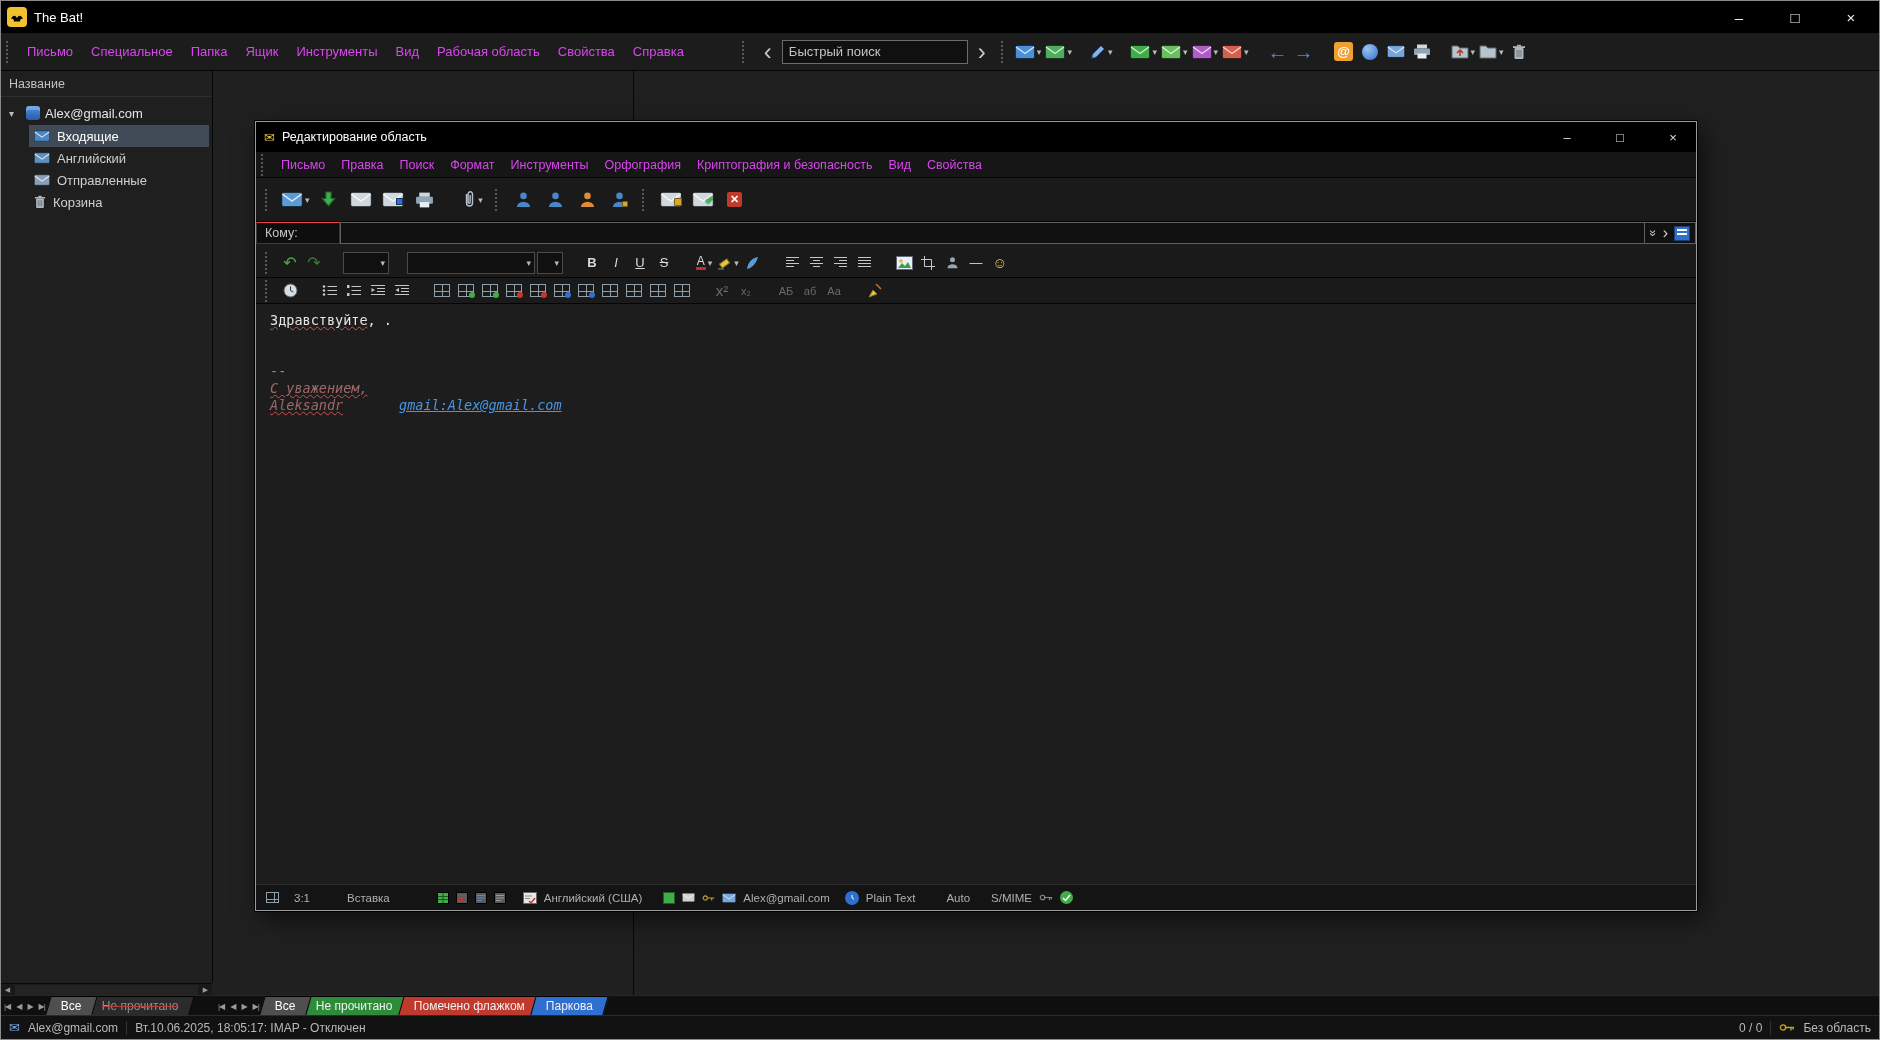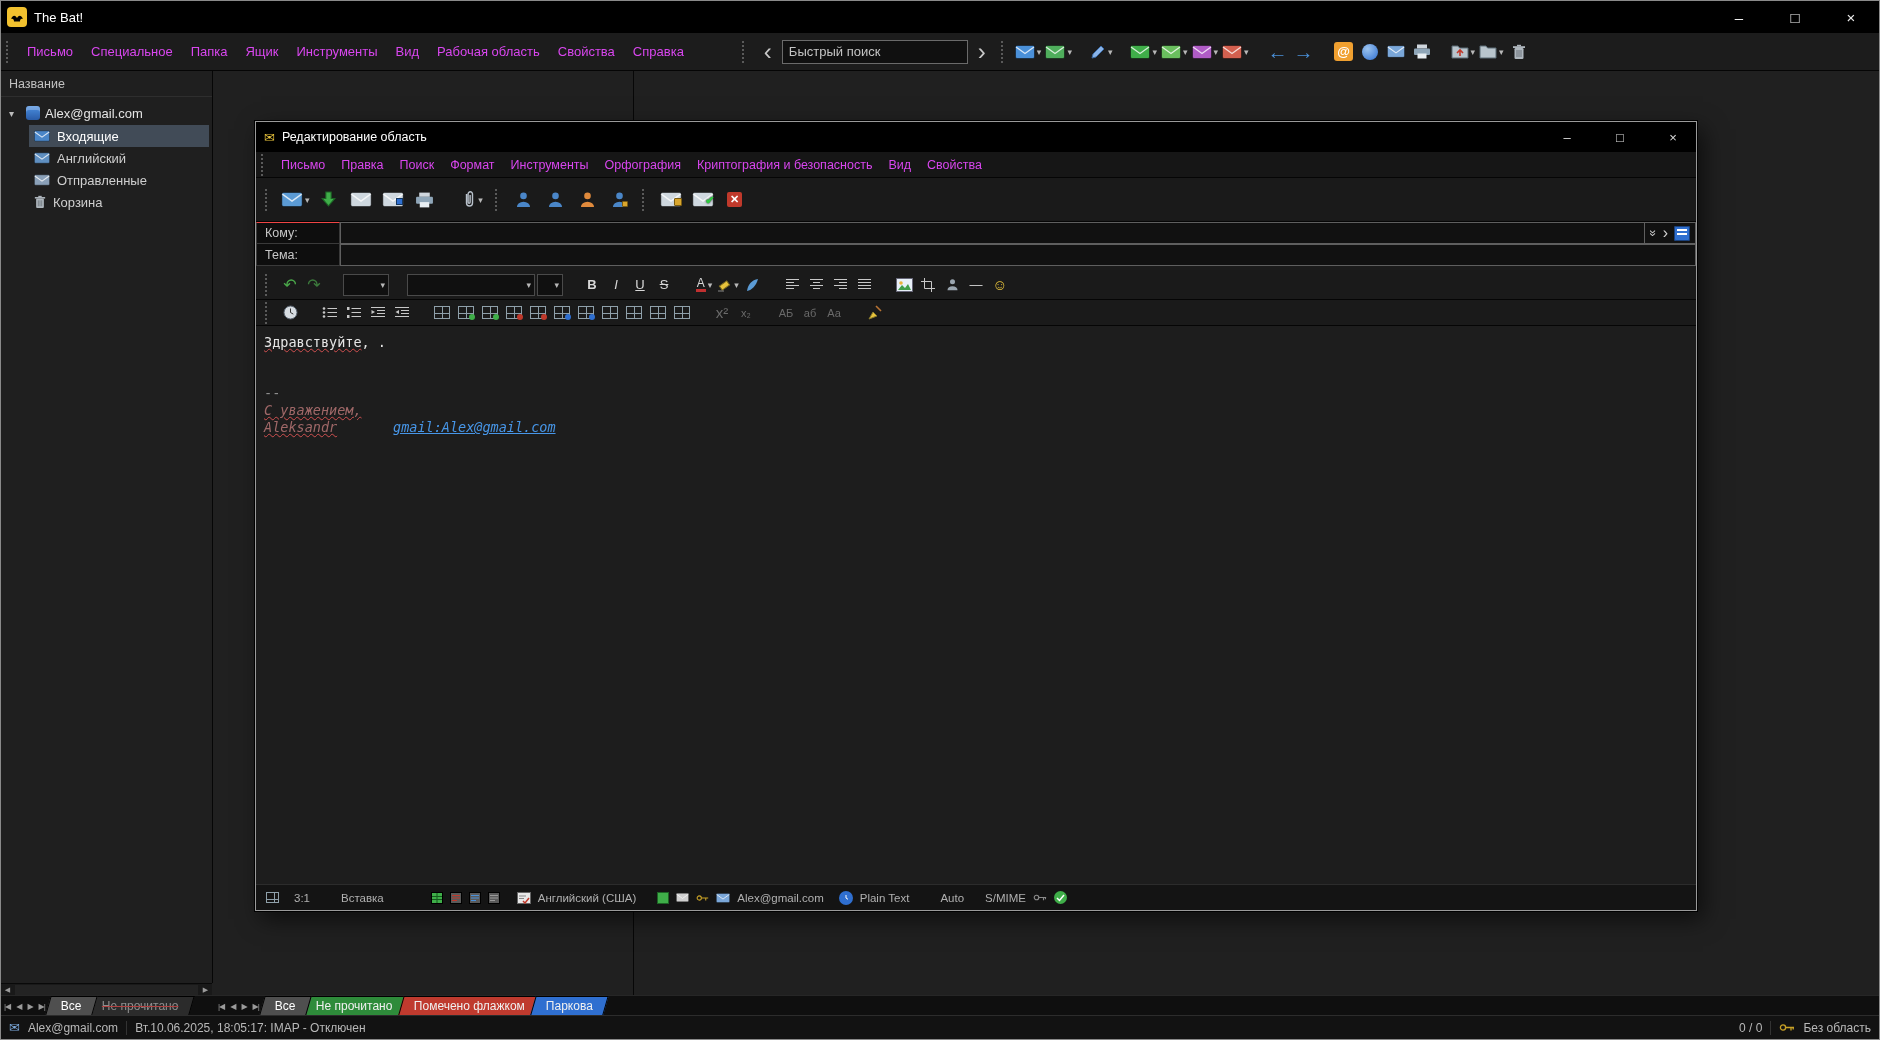--- a/index.html
+++ b/index.html
@@ -81,21 +81,21 @@
 .fbtn.gray{color:#6a6a6a}
 .dropbox{height:22px;background:#101010;border:1px solid #4a4a4a;display:flex;align-items:center;justify-content:flex-end;padding:0 3px}
 .fc{border-bottom:3px solid #c03030;line-height:1;font-size:12px;padding:0 1px}
 .tbl{width:16px;height:13px;border:1px solid #8fa0aa;position:relative;background:linear-gradient(#8fa0aa,#8fa0aa) 7px 0/1px 100% no-repeat,linear-gradient(#8fa0aa,#8fa0aa) 0 6px/100% 1px no-repeat}
 .tbl::after{content:"";position:absolute;right:-2px;bottom:-2px;width:6px;height:6px;border-radius:50%;background:var(--d,transparent)}
 .msq{width:12px;height:12px;border:1px solid #000}
 .savesq{position:absolute;right:1px;bottom:2px;width:7px;height:7px;background:#2f6fd0;border:1px solid #14365e}
 .locksq{position:absolute;right:0;bottom:1px;width:8px;height:8px;background:#d9a62e;border:1px solid #7a5c12;border-radius:1px}
 .okmark{position:absolute;right:-1px;bottom:0;color:#2ecc40;font-size:11px;font-weight:bold;text-shadow:0 0 2px #000}
 .exitbox{width:15px;height:15px;background:#c0392b;border-radius:2px;color:#fff;font-size:11px;font-weight:bold;display:flex;align-items:center;justify-content:center}
-.cbody{flex:1;background:#1d1d1d;font-family:"DejaVu Sans Mono",monospace;font-size:13.5px;color:#e6e6e6;padding:8px 0 0 8px;overflow:hidden}
+.cbody{flex:1;background:#1d1d1d;font-family:"DejaVu Sans Mono",monospace;font-size:13.5px;color:#e6e6e6;padding:8px 0 0 14px;overflow:hidden}
 .cbody .line{line-height:17px}
 .misspell{text-decoration:underline wavy #d05050 1px}
 .sigsep{margin-top:34px;color:#8d8d8d}
 .sig{color:#a06868;font-style:italic}
 .sig2w{display:inline-block;width:129px}
 .maillink{color:#4796e8;font-style:italic;text-decoration:underline}
 .cstatus{height:26px;background:#141414;border-top:1px solid #2c2c2c;display:flex;align-items:center;font-size:11.5px;color:#b0b0b0;padding:0 10px;gap:7px;flex:0 0 auto}
 .greensq{width:12px;height:12px;background:#3fae49;border:1px solid #1d6325}
 .bluclk{width:14px;height:14px;border-radius:50%;background:#2f6fd0;display:flex;align-items:center;justify-content:center}
 .okcirc{width:13px;height:13px;border-radius:50%;background:#3fae49;display:flex;align-items:center;justify-content:center}
@@ -504,24 +504,20 @@
     <div class="fieldrows">
       <div class="frow2">
         <span class="flabel">Кому:</span>
         <input class="finput" value="" style="">
         <span class="ficons">
           <span class="rot">»</span>
           <span>›</span>
           <span class="book"></span>
         </span>
       </div>
-      <div class="frow2">
-        <span class="flabel">Тема:</span>
-        <input class="finput" value="" style="">
-      </div>
     </div>
 
     <div class="fmtgap"></div>
 
     <div class="fmt fmt1">
       <span class="grip"></span>
       <span class="fbtn" style="color:#4aa84a;font-size:16px">↶</span>
       <span class="fbtn" style="color:#3c7a3c;font-size:16px">↷</span>
       <span class="tsp"></span>
       <span class="dropbox" style="width:46px">
@@ -703,21 +699,21 @@
     <div class="cbody">
       <div class="line"><span class="misspell">Здравствуйте</span><span>, .</span></div>
       <div class="line sigsep">--</div>
       <div class="line sig misspell">С уважением,</div>
       <div class="line"><span class="sig2w"><span class="sig misspell">Aleksandr</span></span><a class="maillink">gmail:Alex@gmail.com</a></div>
     </div>
 
     <div class="cstatus">
       <span class="tbl" style="width:13px;height:11px"></span>
       <span style="margin-left:8px">3:1</span>
-      <span style="margin-left:24px">Вставка</span>
+      <span style="margin-left:30px">Вставка</span>
       <span style="margin-left:40px" class="msq" style2="">
           <svg width="10" height="10" viewBox="0 0 10 10">
             <rect width="10" height="10" fill="#3fae49"></rect>
             <path d="M0 3.5h10M0 6.5h10M5 0v10" stroke="#145a1c"></path>
           </svg>
         </span>
       <span class="msq">
           <svg width="10" height="10" viewBox="0 0 10 10">
             <rect width="10" height="10" fill="#5a5a5a"></rect>
             <path d="M1 2.5h8M1 5h8M1 7.5h5" stroke="#c0392b"></path>

